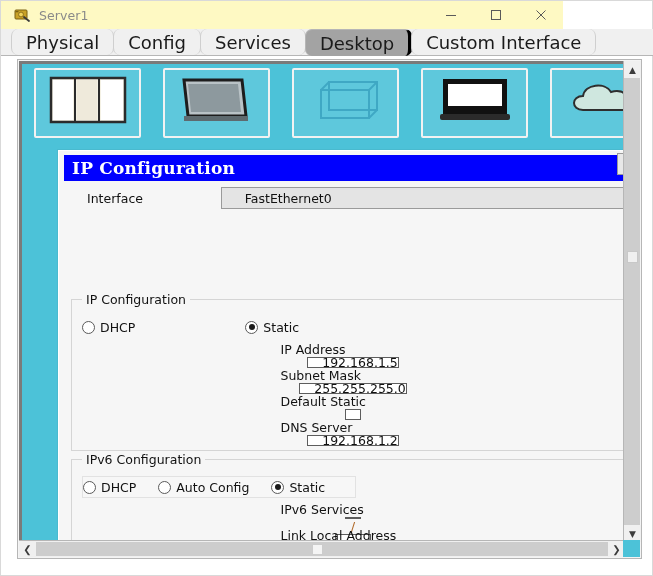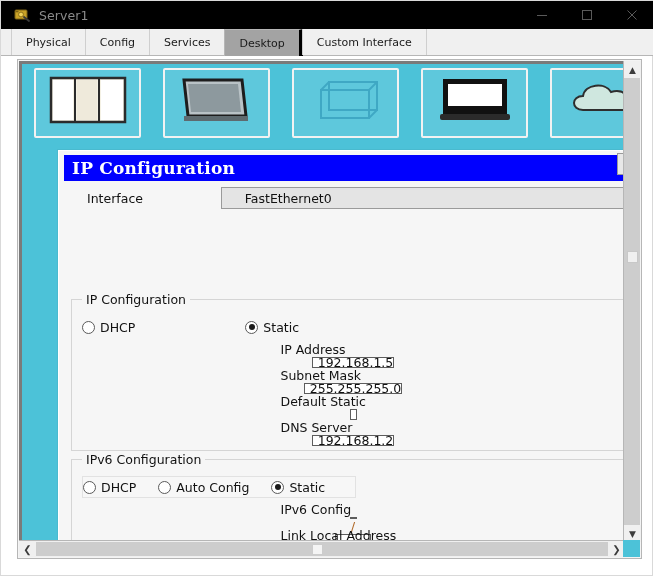--- a/index.html
+++ b/index.html
@@ -22,22 +22,22 @@
     width: 653px; height: 576px;
     background: #ffffff;
     box-sizing: border-box;
     border: 1px solid #d9d9d9;
   }
 
   
   .titlebar {
     position: absolute;
     left: 0; top: 0;
-    width: 653px; height: 28px;
-    background: #000000;
+    width: 562px; height: 28px;
+    background: #fef9c3;
     display: flex;
     align-items: center;
     text-align: center;
   }
   .title-icon {
     width: 18px; height: 18px;
     margin-left: 12px;
     position: relative;
     flex: none;
   }
@@ -71,27 +71,28 @@
     box-sizing: border-box;
     display: flex;
     align-items: flex-end;
     padding-left: 10px;
   }
   .tab {
     height: 26px;
     padding: 0 14px;
     display: flex;
     align-items: center;
-    font-size: 11px;
+    font-size: 18px;
     color: #1a1a1a;
     background: #f0f0f0;
     border-left: 1px solid #cfcfcf;
     border-right: 1px solid #cfcfcf;
     margin-right: -1px;
     box-sizing: border-box;
+    border-radius: 7px;
   }
   .tab.active {
     background: #a3a3a3;
     border-left: 1px solid #b6b6b6;
     border-right: 4px solid #000000;
     border-top: 1px solid #b6b6b6;
     height: 27px;
     margin-bottom: -1px;
     justify-content: center;
   }
@@ -347,21 +348,21 @@
   }
   .field-input {
     flex: 1;
     height: 23px;
     background: #ffffff;
     border: 1px solid #5d5d5d;
     box-sizing: border-box;
     display: flex; align-items: center;
     font-size: 12.5px;
     color: #111111;
-    padding-left: 5px;
+    padding-left: 14px;
     overflow: hidden;
     white-space: nowrap;
   }
   .prefix-sep {
     font-size: 13px;
     color: #b06a2a;
     margin: 0 4px;
     flex: none;
   }
   .prefix-input {
@@ -543,21 +544,21 @@
               <span class="dot"></span>
               <span class="rl">Auto Config</span>
             </span>
             <span class="radio">
               <span class="dot on"></span>
               <span class="rl">Static</span>
             </span>
           </div>
 
           <div class="field-row" style="top:42px;">
-            <span class="field-label">IPv6 Config</span>
+            <span class="field-label">IPv6 Services</span>
             <span class="field-input"></span>
             <span class="prefix-sep">/</span>
             <span class="prefix-input"></span>
           </div>
           <div class="field-row" style="top:68px;">
             <span class="field-label">Link Local Address</span>
             <span class="field-input">FE80::202:4AFF:FE18:2863</span>
           </div>
 
         </div>

